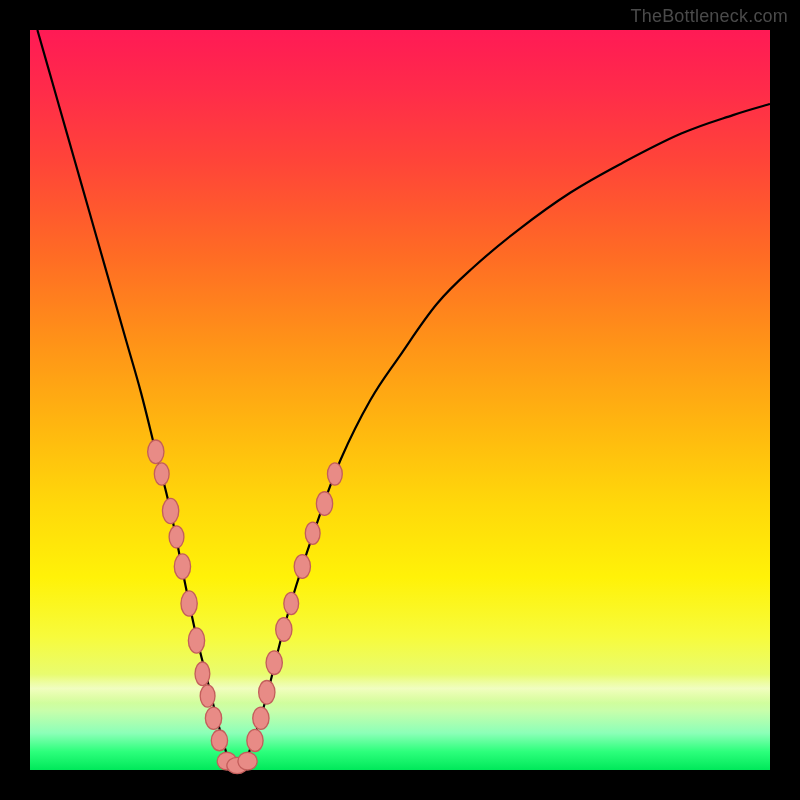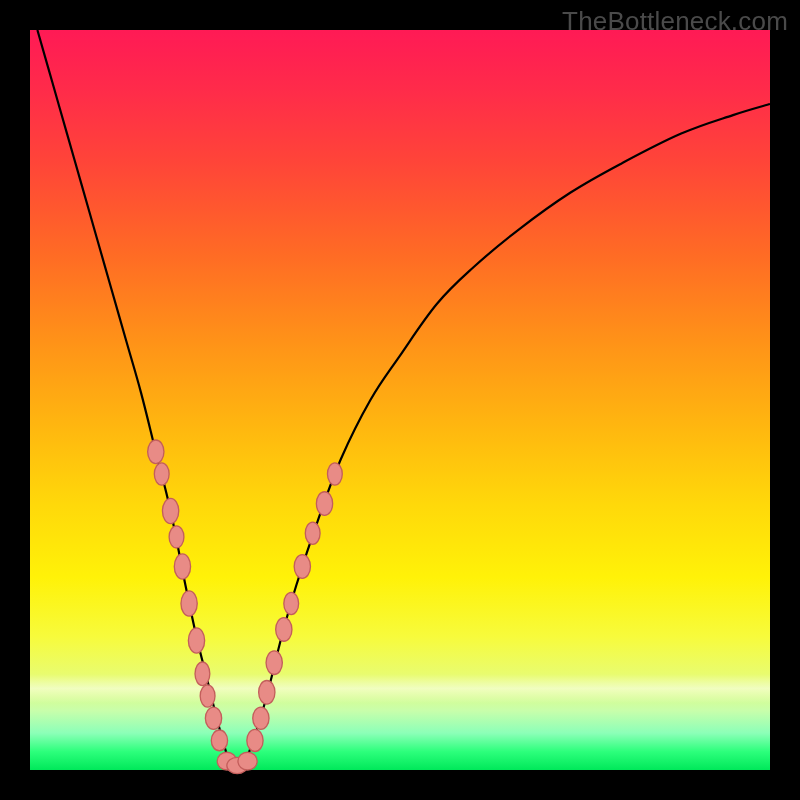--- a/index.html
+++ b/index.html
@@ -56,21 +56,21 @@
     left: 0; top: 0;
     width: 100%;
     height: 100%;
     overflow: visible;
   }
   .watermark {
     position: absolute;
     top: 6px;
     right: 12px;
     color: #4a4a4a;
-    font-size: 26px;
+    font-size: 18px;
     font-weight: 500;
     letter-spacing: 0.2px;
     user-select: none;
   }
 </style>
 </head>
 <body>
 
 <div class="frame">
   <div class="watermark">TheBottleneck.com</div>

